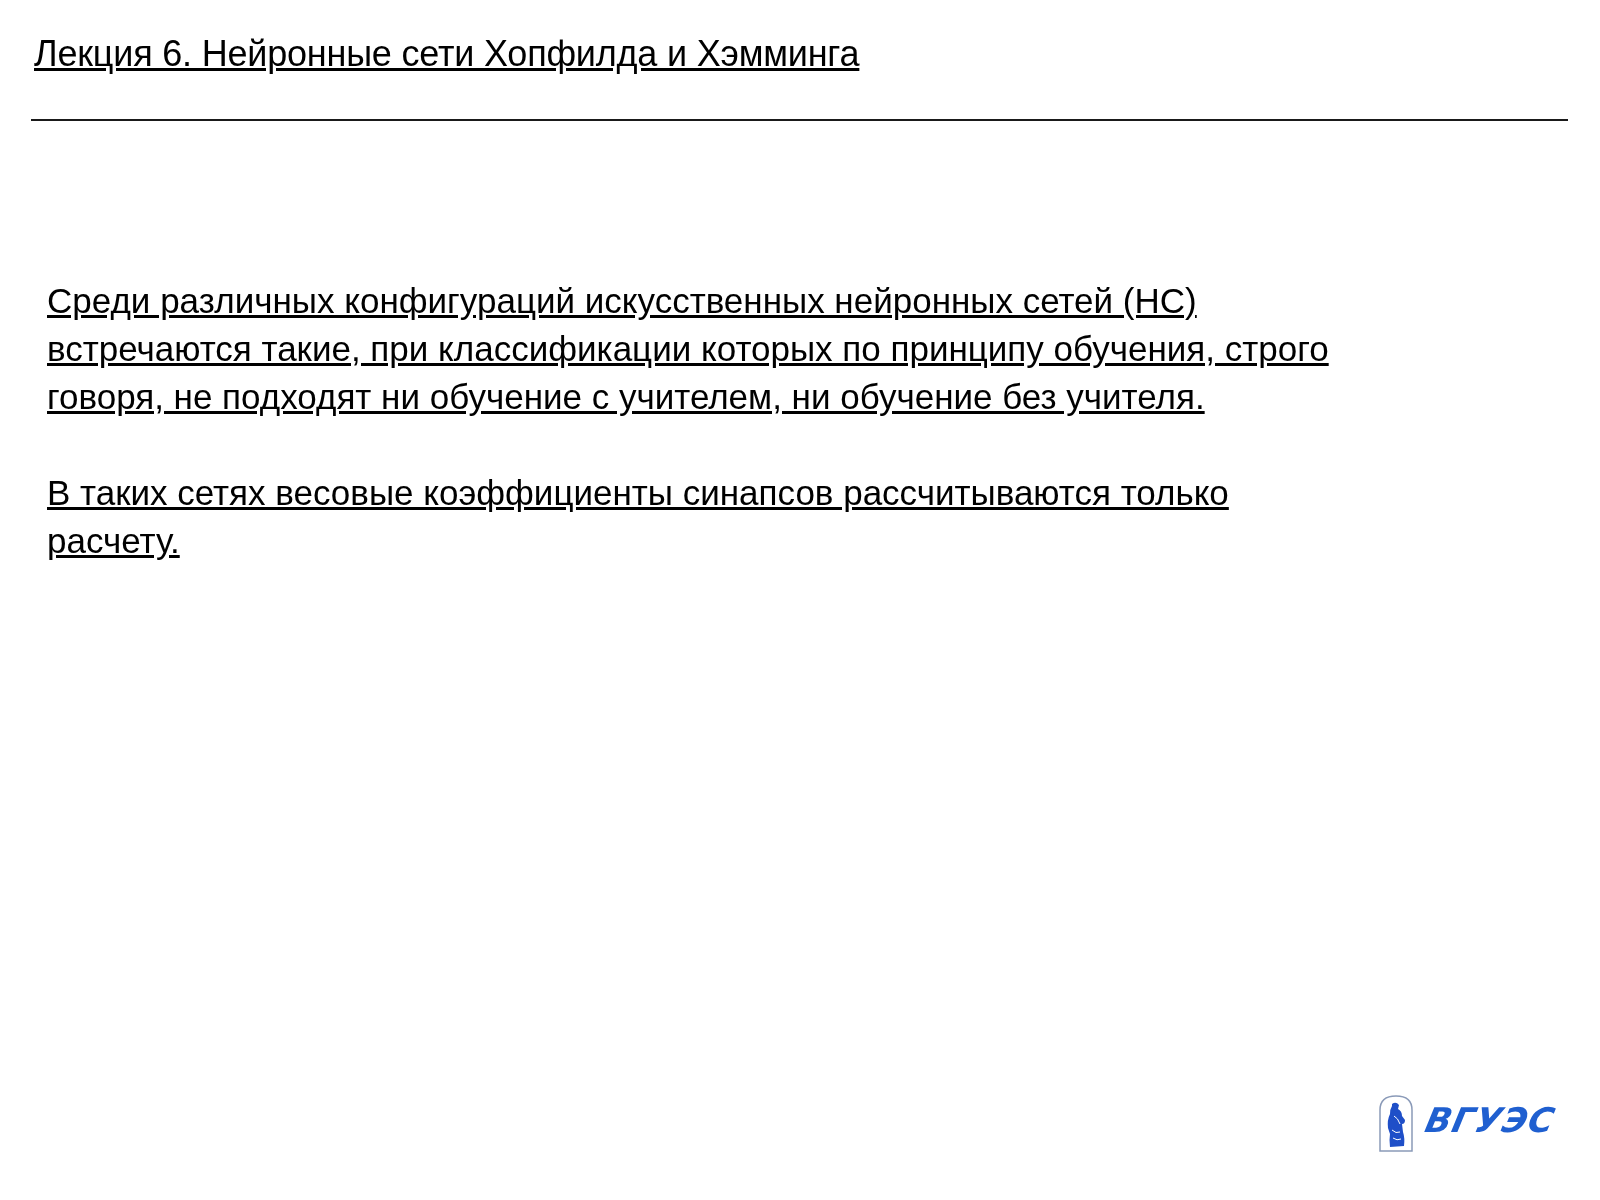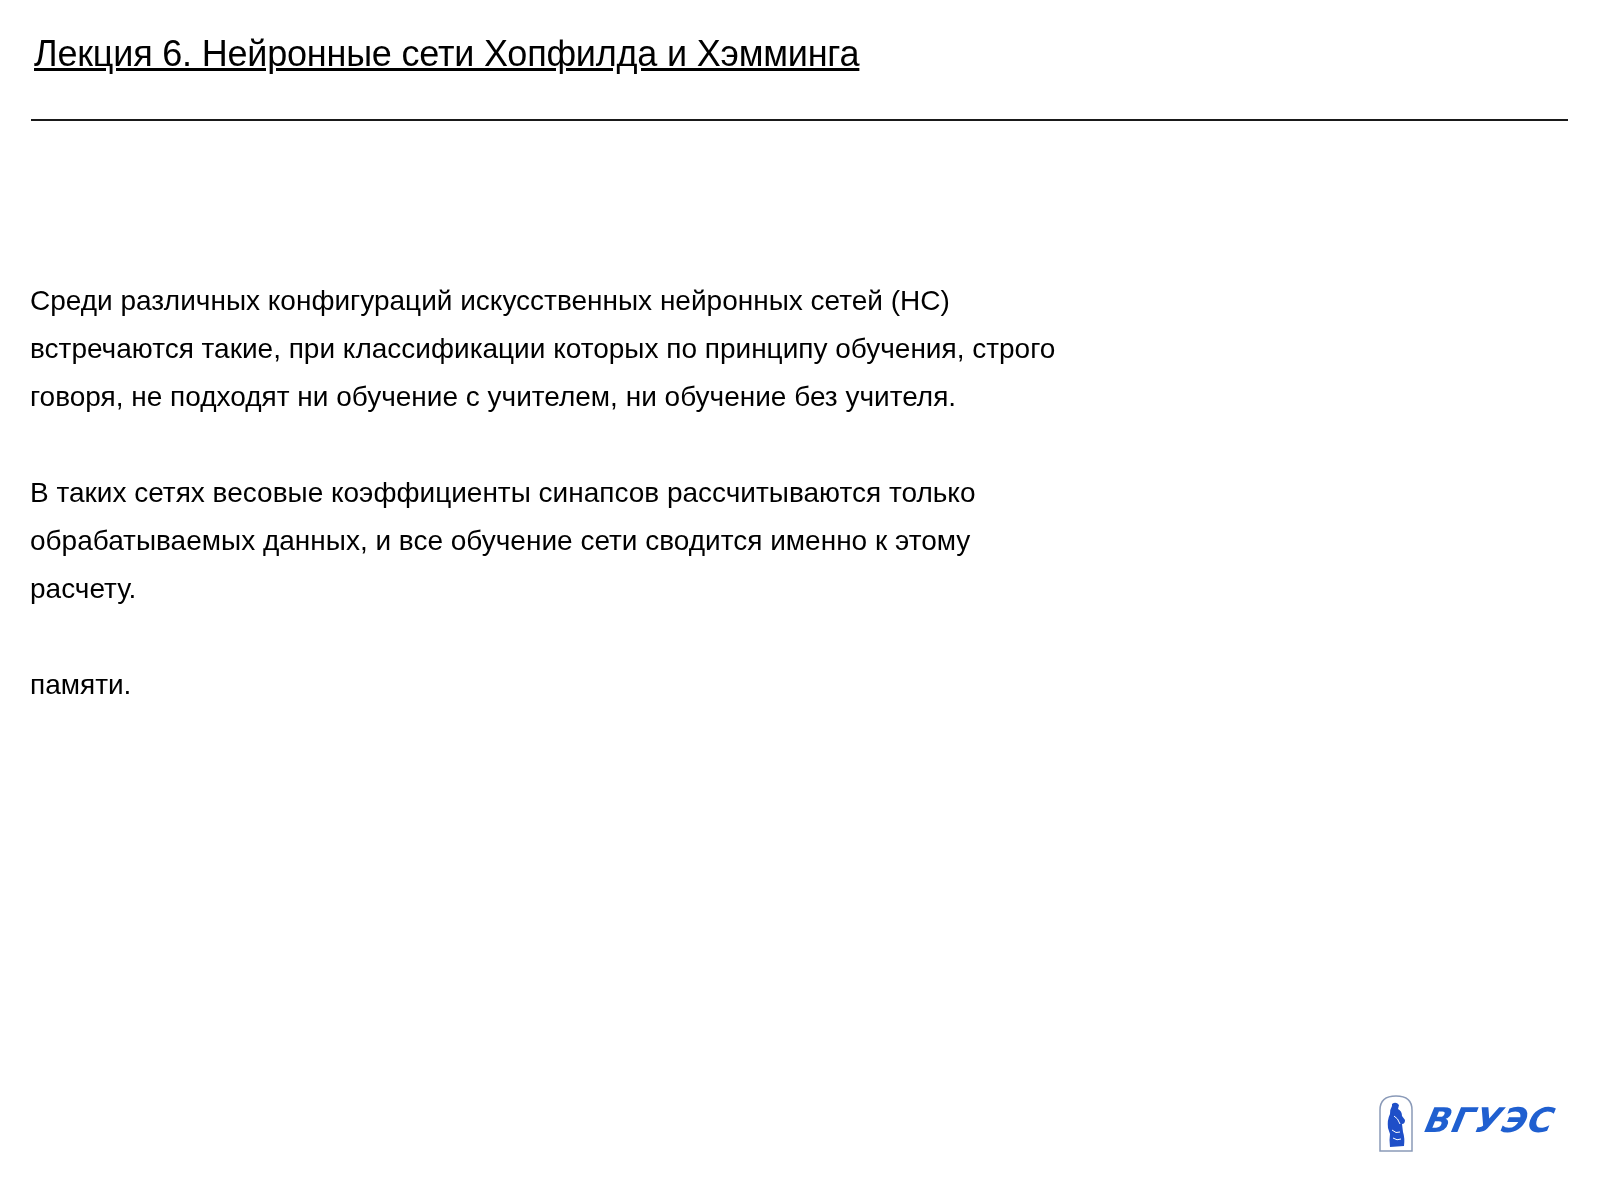--- a/index.html
+++ b/index.html
@@ -28,25 +28,26 @@
     .title-rule {
       position: absolute;
       left: 31px;
       top: 119px;
       width: 1537px;
       height: 2px;
       background: #1a1a1a;
     }
     .body-text {
       position: absolute;
-      left: 30px;
+      left: 47px;
       top: 277px;
       width: 1540px;
-      font-size: 28px;
+      font-size: 35px;
       line-height: 48px;
+      text-decoration: underline;
     }
     .para {
       margin: 0 0 48px 0;
     }
     .para .line {
       display: block;
       white-space: nowrap;
     }
     .logo {
       position: absolute;
@@ -84,25 +85,23 @@
   <div class="title-rule"></div>
 
   <div class="body-text">
     <p class="para">
       <span class="line">Среди различных конфигураций искусственных нейронных сетей (НС)</span>
       <span class="line">встречаются такие, при классификации которых по принципу обучения, строго</span>
       <span class="line">говоря, не подходят ни обучение с учителем, ни обучение без учителя.</span>
     </p>
     <p class="para">
       <span class="line">В таких сетях весовые коэффициенты синапсов рассчитываются только</span>
-      <span class="line">обрабатываемых данных, и все обучение сети сводится именно к этому</span>
       <span class="line">расчету.</span>
     </p>
     <p class="para">
-      <span class="line">памяти.</span>
     </p>
   </div>
 
   <div class="logo">
     <svg class="logo-arch" viewBox="0 0 36 58" xmlns="http://www.w3.org/2000/svg">
       <path d="M2 57 L2 16 Q2 2 18 2 Q34 2 34 16 L34 57 Z" fill="#ffffff" stroke="#8a9ab8" stroke-width="1.5"></path>
       <path d="M14 10 Q18 7 21 11 L20 15 Q24 17 24 22 L27 26 Q27 30 24 30 L25 38 Q27 44 26 52 L12 53 Q11 46 12 40 L10 34 Q9 26 12 20 Q12 15 14 12 Z" fill="#1f4fc8"></path>
       <path d="M16 22 Q20 24 22 30 M14 36 Q18 40 22 38 M15 44 Q19 47 23 45" stroke="#ffffff" stroke-width="1" fill="none"></path>
     </svg>
     <span class="logo-text">ВГУЭС</span>

